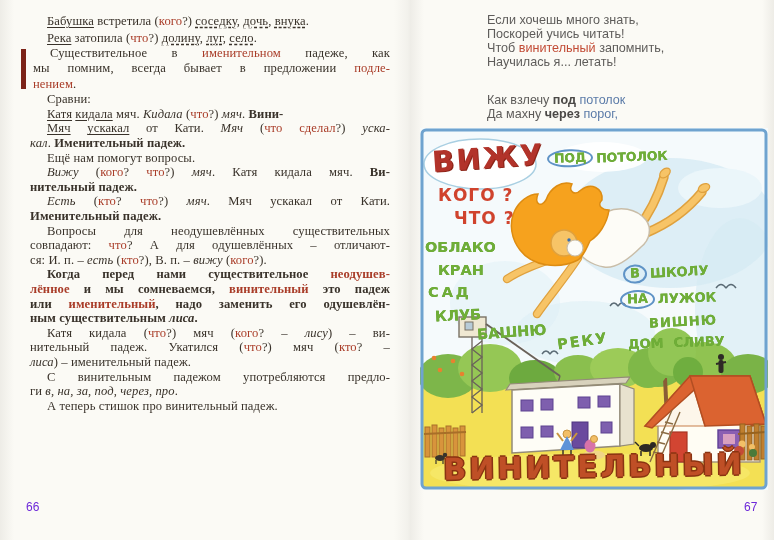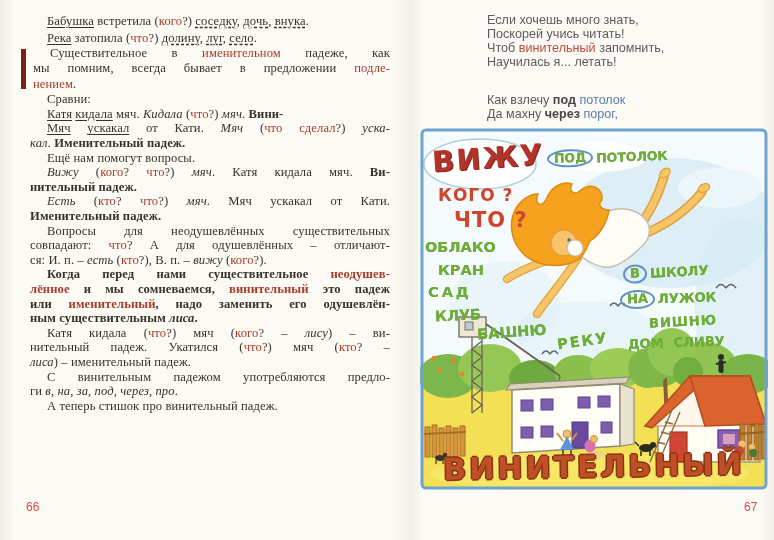--- a/index.html
+++ b/index.html
@@ -29,42 +29,42 @@
   .s-u{text-decoration:underline;text-underline-offset:2px;}
   .s-d{text-decoration:underline;text-decoration-style:dashed;text-underline-offset:2px;}
   [data-name="p-babushka"] .line,[data-name="p-reka"] .line{line-height:16.5px;}
   [data-name="p-reka"]{margin-bottom:8px;}
   [data-name="p-rule"]{position:relative;margin-bottom:8px;line-height:15.4px;padding-left:3px;}
   [data-name="p-rule"]::before{content:"";position:absolute;left:-9px;top:3px;bottom:3px;width:5px;background:#7c2318;}
   [data-name="p-myach"]{margin-bottom:8px;}
   [data-name="p-est"]{margin-bottom:11px;}
   [data-name="p-kogda"]{margin-bottom:7px;}
   [data-name="p-katya2"]{margin-bottom:13px;}
-  .page-number{position:absolute;font-family:"Liberation Sans",sans-serif;font-size:12px;color:#ef4444;}
+  .page-number{position:absolute;font-family:"Liberation Sans",sans-serif;font-size:12px;color:#6d28d9;}
   .pn-left{left:26px;top:500px;}
   .pn-right{left:744px;top:500px;}
 
   
   .poem{position:absolute;left:487px;top:13px;width:272px;
     font-family:"Liberation Sans",sans-serif;font-size:12.6px;line-height:14px;color:#5e5c5a;}
   .poem .para .line{text-align:right;text-align-last:left !important;}
   .poem .para .line:first-child{text-indent:0;}
   .poem [data-name="poem-stanza-2"]{margin-top:24px;}
   .poem .s-r{color:#c24b35;}
   .poem .s-bl{color:#5b7ba8;}
   .poem .s-b{color:#4a4846;}
 
   
   .illustration{position:absolute;left:420px;top:128px;width:348px;height:362px;}
   .illustration svg{position:absolute;left:0;top:0;}
   .ill-label{position:absolute;font-family:"DejaVu Sans",sans-serif;font-weight:bold;white-space:nowrap;}
   .green{color:#6fae38;text-shadow:0 0 .4px #5d9a2c;}
   .lbl-vizhu{left:12px;top:13px;font-size:29px;color:#b2332a;letter-spacing:2px;transform:rotate(-4deg);text-shadow:1px 1px 0 #8c2418;}
   .lbl-kogo{left:18px;top:57px;font-size:17px;color:#d0432d;letter-spacing:1px;}
-  .lbl-chto{left:34px;top:80px;font-size:21px;color:#d0432d;letter-spacing:1px;}
+  .lbl-chto{left:34px;top:80px;font-size:17px;color:#d0432d;letter-spacing:1px;}
   .lbl-pod-potolok{left:127px;top:20px;font-size:12.5px;display:flex;align-items:center;gap:3px;transform:rotate(-2deg);}
   .oval{display:inline-block;border:2px solid #5f93c6;border-radius:50%;padding:0 5px;line-height:1.15;}
   .ill-left-words{left:5px;top:112px;font-size:14.5px;line-height:1;}
   .ill-left-words .ill-word{margin-bottom:8px;}
   .ill-left-words .w1{margin-left:13px;}
   .ill-left-words .w2{margin-left:3px;letter-spacing:3px;}
   .ill-left-words .w3{margin-left:10px;transform:rotate(-3deg);}
   .lbl-bashnyu{left:57px;top:196px;font-size:14.5px;transform:rotate(-4deg);}
   .lbl-reku{left:137px;top:205px;font-size:14.5px;transform:rotate(-8deg);letter-spacing:2px;}
   .lbl-shkolu{left:203px;top:135px;font-size:13px;display:flex;align-items:center;gap:3px;transform:rotate(-3deg);}

